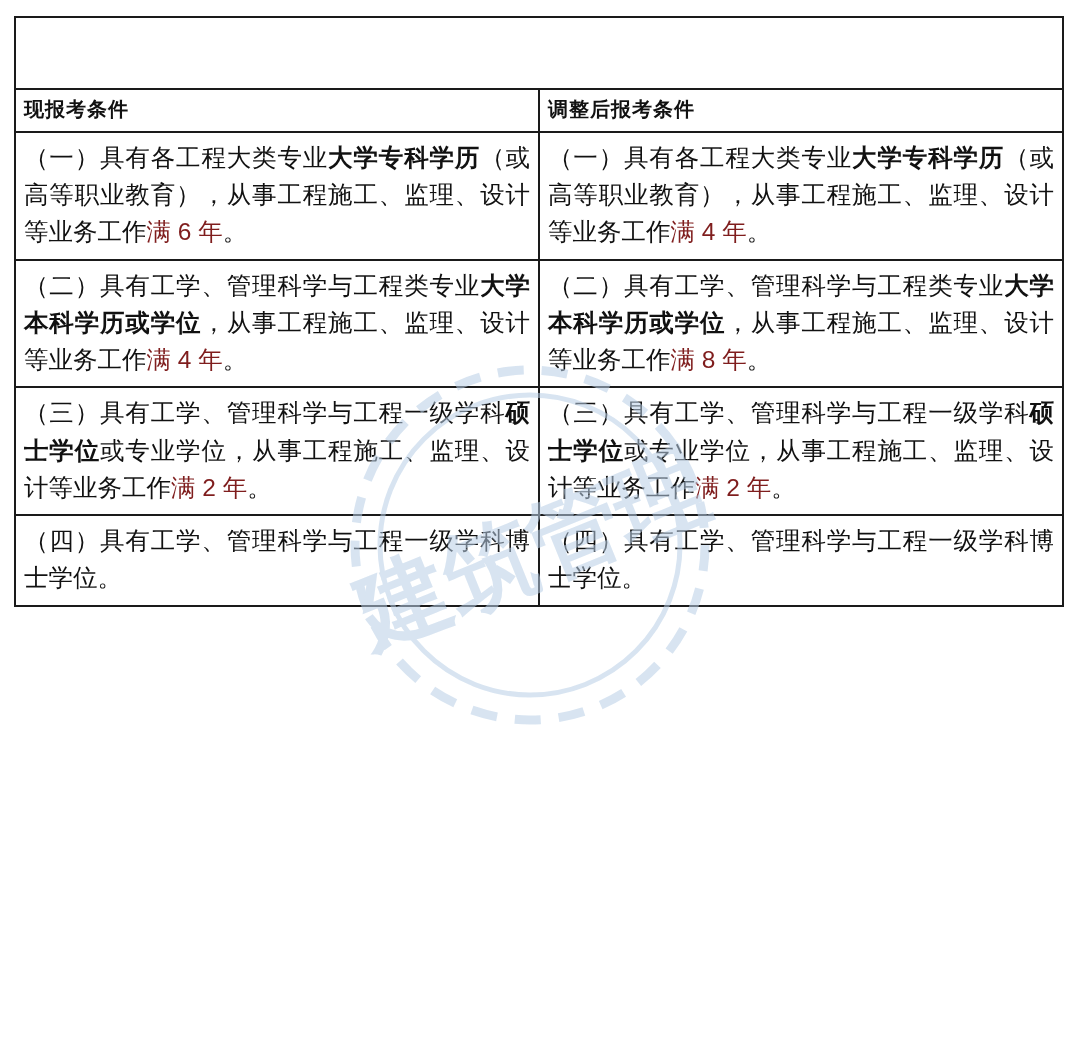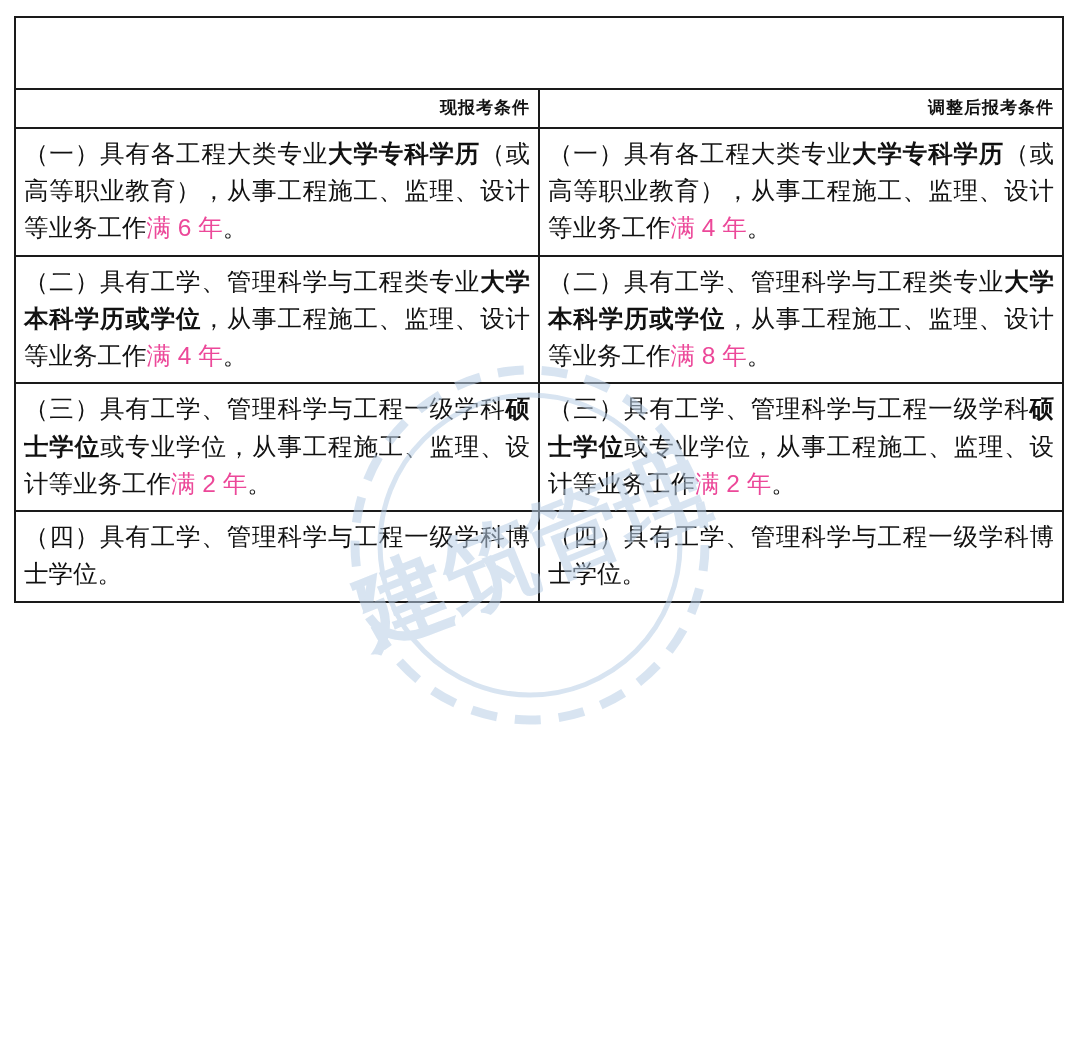--- a/index.html
+++ b/index.html
@@ -50,41 +50,41 @@
     color: #ffffff;
     text-align: center;
     font-size: 31px;
     font-weight: bold;
     letter-spacing: 2px;
     padding: 12px 0 14px 0;
     border: 2px solid #1262b3;
     height: 56px;
   }
   .head-cell {
-    text-align: right;
-    font-size: 17px;
+    text-align: left;
+    font-size: 20px;
     font-weight: bold;
     color: #111;
     padding: 10px 0 12px 0;
     letter-spacing: 1px;
   }
   .body-cell {
     font-size: 24.5px;
     line-height: 1.52;
     color: #111;
     text-align: justify;
     text-justify: inter-ideograph;
     word-break: break-all;
   }
   .body-cell p {
     margin: 0;
     text-indent: 0;
   }
   b.em { font-weight: bold; }
-  span.red { color: #ec4899; }
+  span.red { color: #7f1d1d; }
   .col-left { width: 525px; }
   .col-right { width: 525px; }
 </style>
 </head>
 <body>
 
 <div class="page">
 
   <div class="watermark">
     <svg width="400" height="400" viewBox="0 0 400 400" xmlns="http://www.w3.org/2000/svg">

